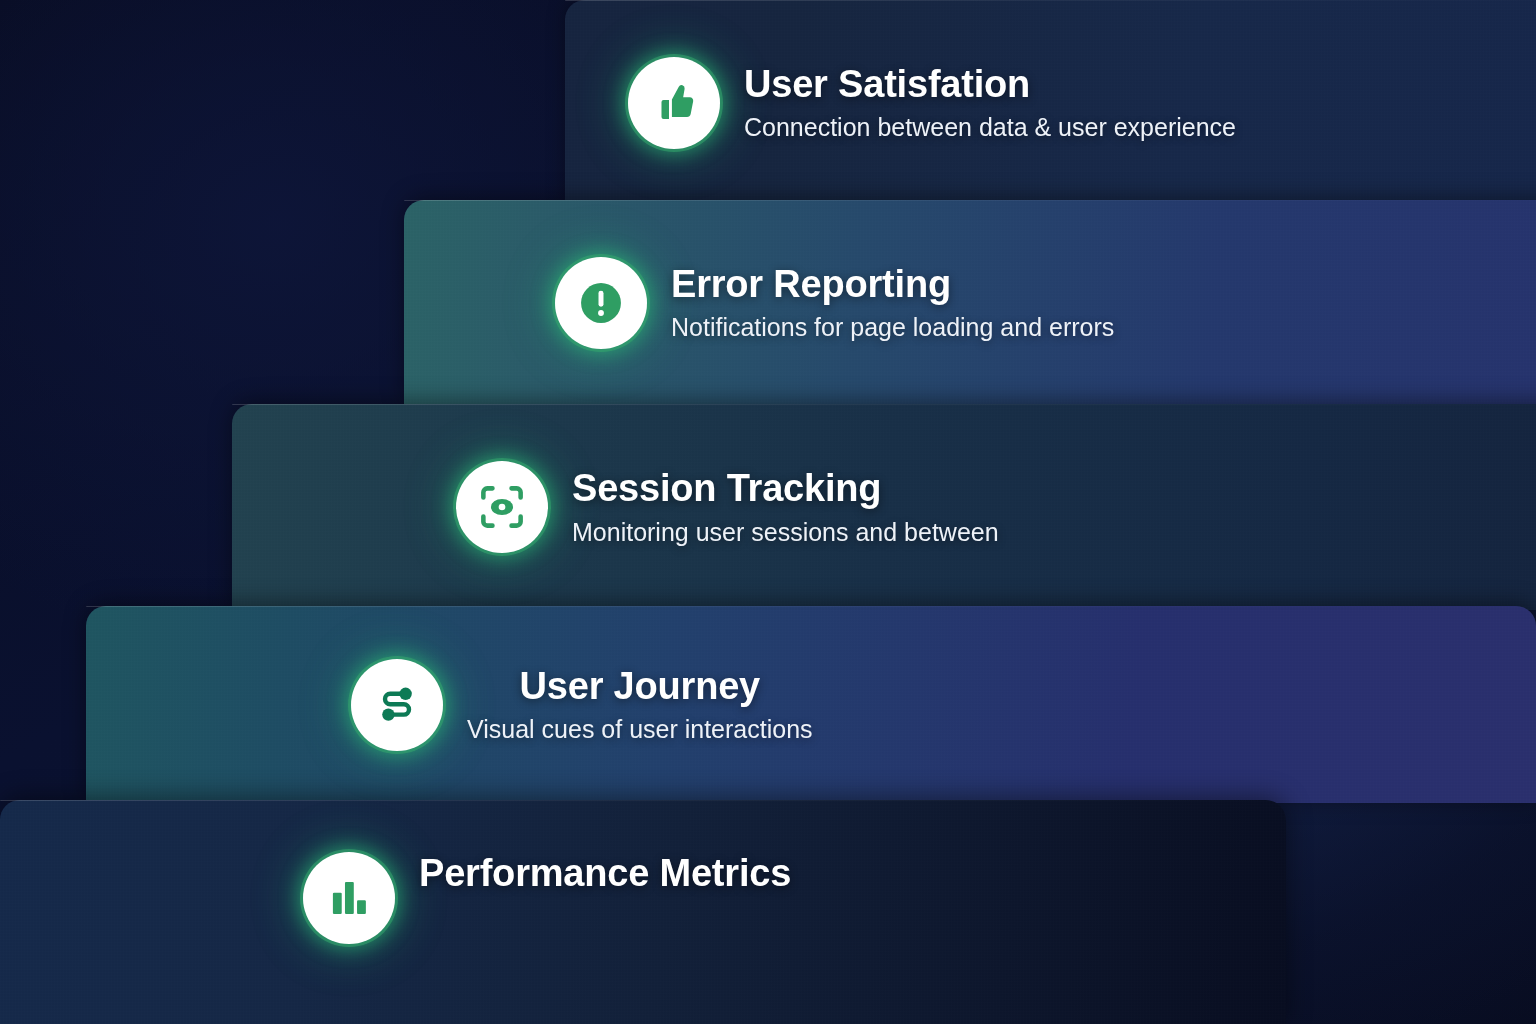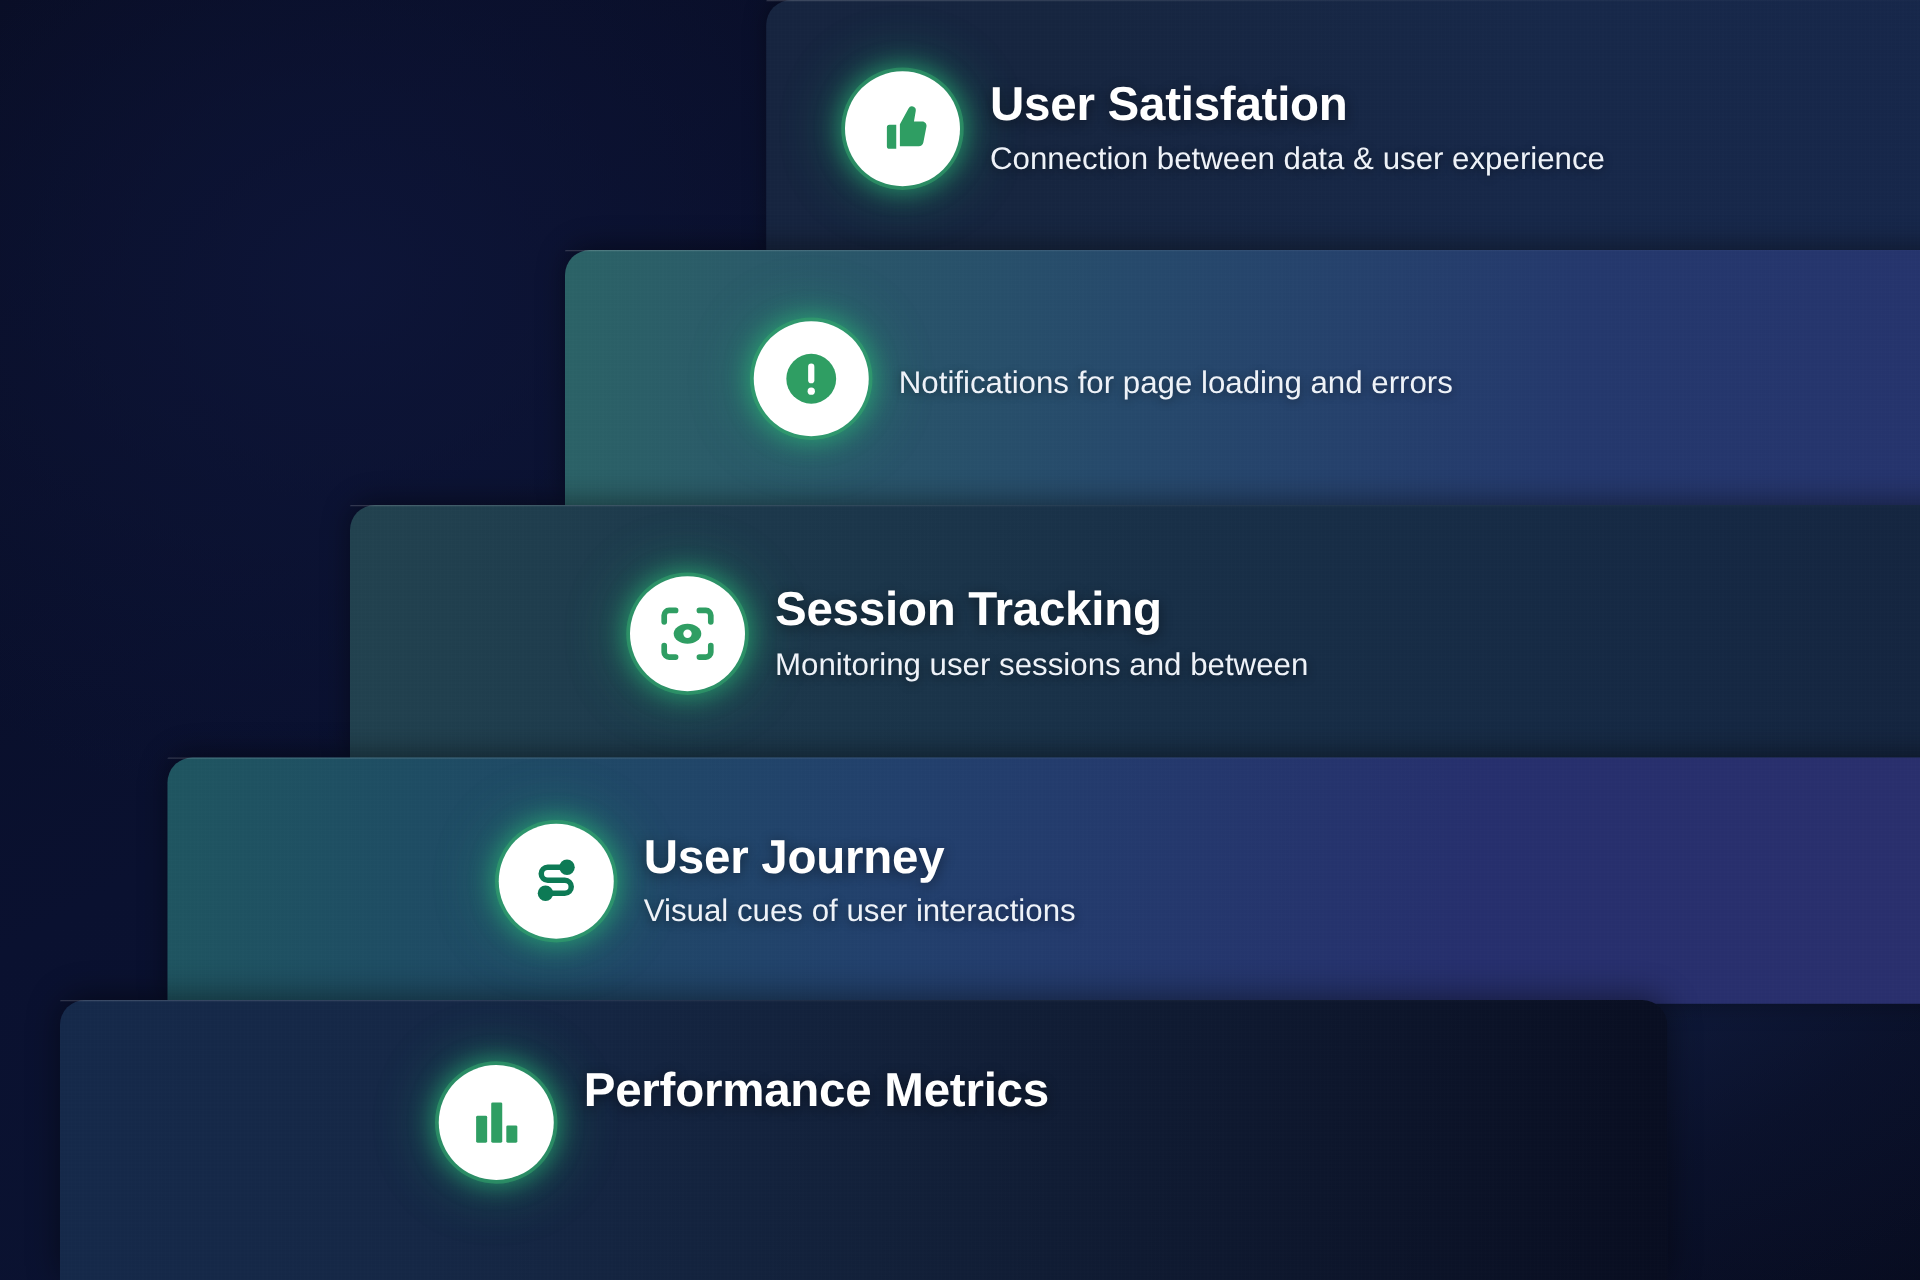--- a/index.html
+++ b/index.html
@@ -17,21 +17,21 @@
   
   #backdrop {
     position:absolute; inset:0;
     background:
       radial-gradient(ellipse 900px 700px at 78% 62%, rgba(30,52,104,0.55) 0%, rgba(20,34,74,0.22) 45%, rgba(8,13,34,0) 75%),
       radial-gradient(ellipse 700px 620px at 18% 22%, rgba(14,22,58,0.85) 0%, rgba(8,12,32,0) 70%),
       linear-gradient(150deg, #080c22 0%, #0a1130 40%, #0b1331 62%, #070b1e 100%);
   }
 
   
-  #stack { position:absolute; inset:0;margin-left:48px; }
+  #stack { position:absolute; inset:0; }
 
   .step {
     position:absolute;
     display:flex;
     align-items:center;
     border-top-left-radius:20px;
     border-top-right-radius:20px;
     overflow:visible;
   }
   .step::after{
@@ -57,20 +57,21 @@
   }
   .step-3 {
     left:232px; top:404px; width:1362px; height:206px;
     background:linear-gradient(98deg, #22424f 0%, #1d3a4c 18%, #182f47 48%, #152843 78%, #14233d 100%);
     box-shadow:0 -3px 22px rgba(0,0,0,0.42);
   }
   .step-4 {
     left:86px; top:606px; width:1450px; height:197px;
     background:linear-gradient(97deg, #1f5560 0%, #1e4c63 14%, #22406c 40%, #262f6d 72%, #2a2f6d 100%);
     box-shadow:0 -3px 22px rgba(0,0,0,0.42);
+    text-align:center;
   }
   .step-5 {
     left:0px; top:800px; width:1286px; height:224px;
     background:linear-gradient(100deg, #15294a 0%, #152745 25%, #122039 52%, #0d162c 78%, #080d20 100%);
     box-shadow:0 -3px 26px rgba(0,0,0,0.45);
   }
 
   
   .step .noise {
     position:absolute; inset:0;
@@ -164,20 +165,21 @@
       <div class="badge">
         <span>
           <svg width="52" height="52" viewBox="0 0 24 24" aria-hidden="true">
             <circle cx="12" cy="12" r="9.2" fill="#2f9e63"></circle>
             <rect x="10.85" y="6.4" width="2.3" height="7.3" rx="1.15" fill="#ffffff"></rect>
             <circle cx="12" cy="16.6" r="1.35" fill="#ffffff"></circle>
           </svg>
         </span>
       </div>
       <div class="copy">
+        <div class="step-title">Error Reporting</div>
         <div class="step-sub">Notifications for page loading and errors</div>
       </div>
     </div>
   </div>
 
   <div class="step step-3">
     <div class="noise"></div>
     <div class="inner">
       <div class="badge">
         <span>

